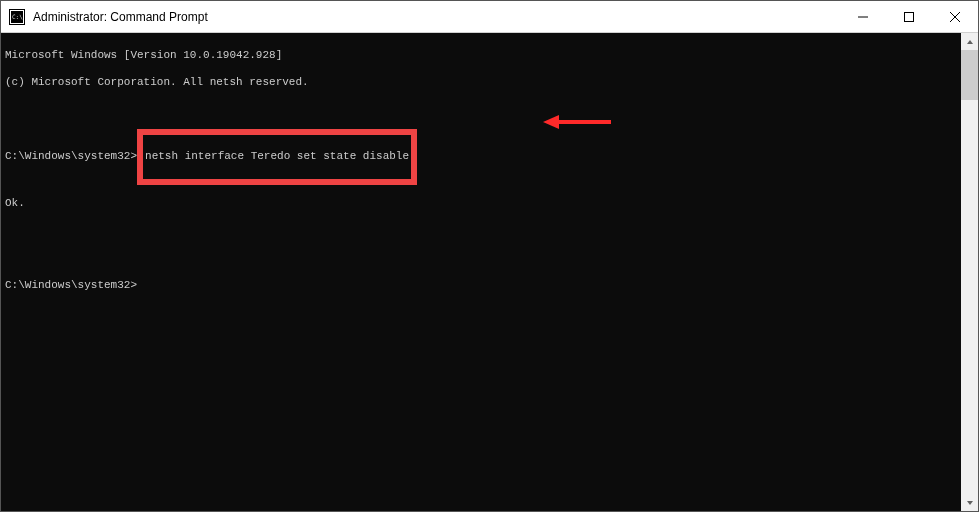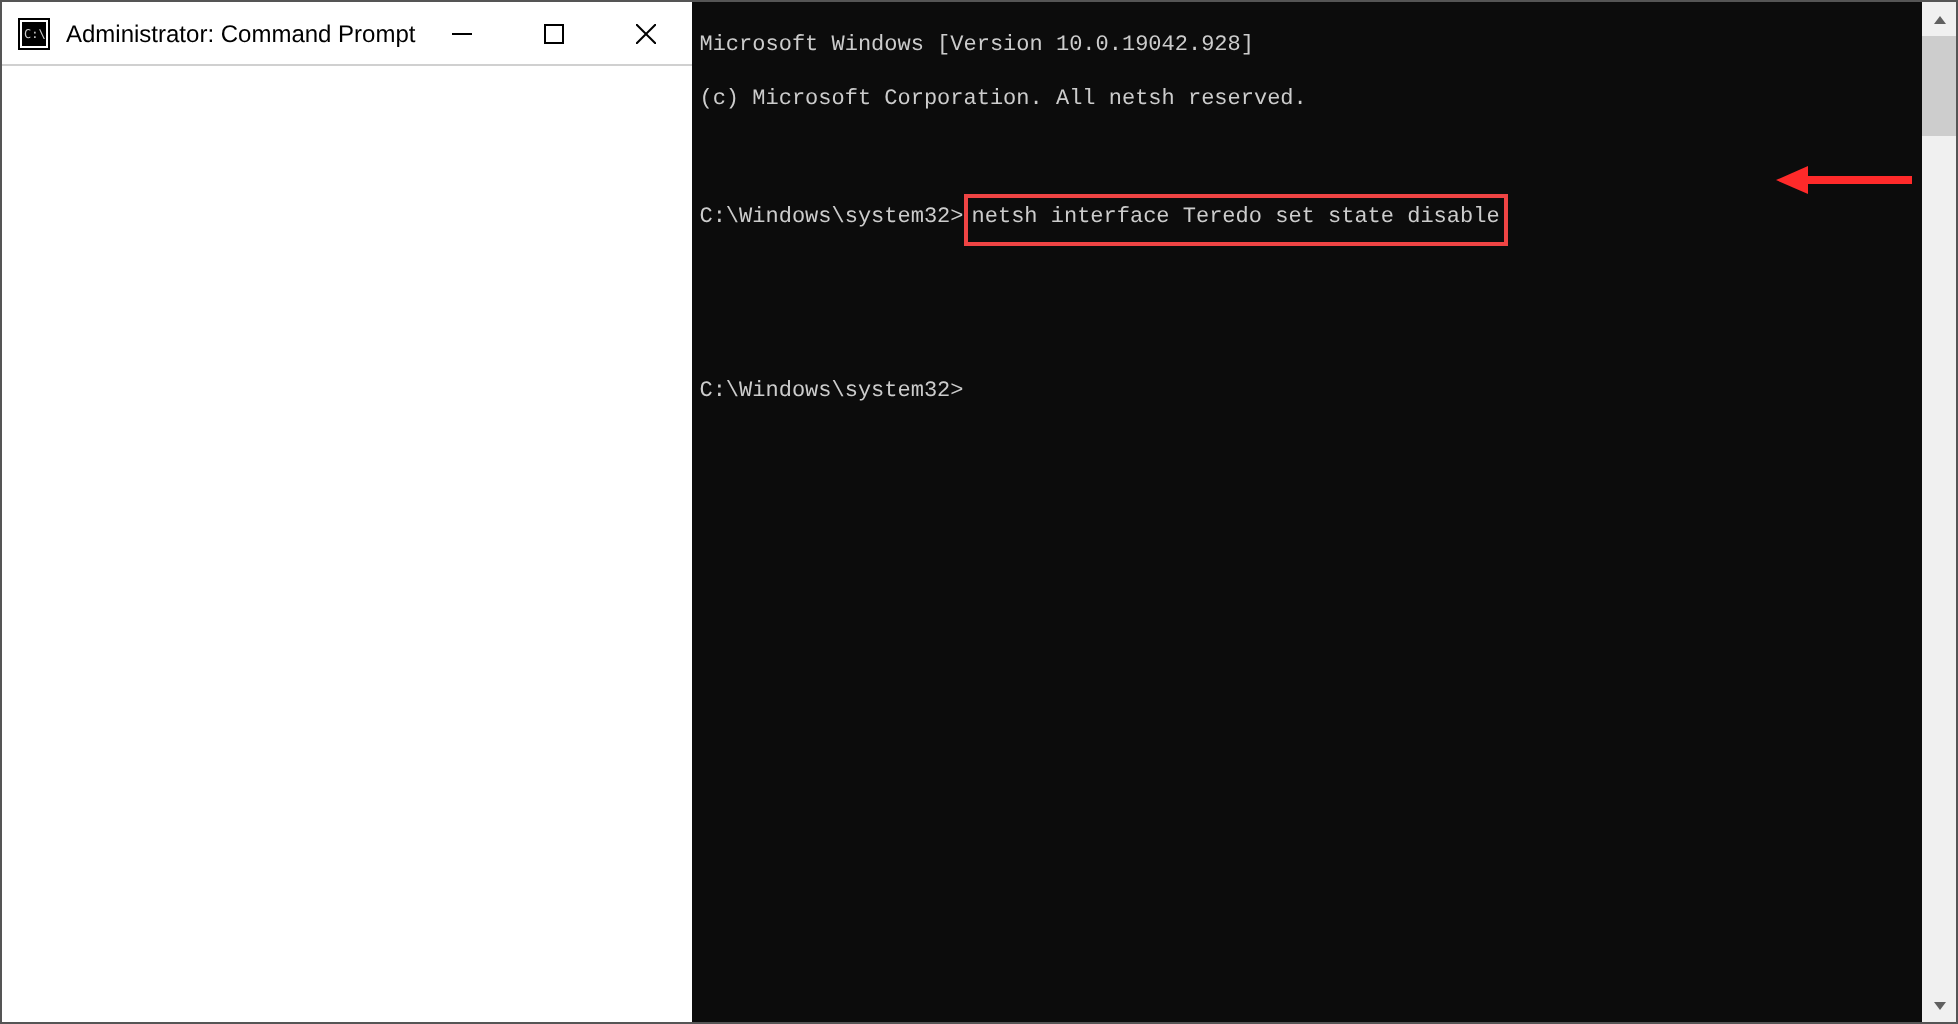--- a/index.html
+++ b/index.html
@@ -13,21 +13,21 @@
       width: 979px;
       height: 512px;
       overflow: hidden;
     }
     .window {
       width: 979px;
       height: 512px;
       background: #fff;
       border: 1px solid #555;
       display: flex;
-      flex-direction: row;
+      flex-direction: column;
     }
     .titlebar {
       height: 32px;
       background: #fff;
       display: flex;
       align-items: center;
       border-bottom: 1px solid #d0d0d0;
     }
     .app-icon {
       width: 16px;
@@ -69,23 +69,23 @@
     }
     .terminal-content {
       padding: 2px 4px;
       white-space: pre;
       position: relative;
     }
     .term-line {
       display: block;
     }
     .highlight-box {
-      border: 2px solid #ef4444;
+      border: 6px solid #ef4444;
       display: inline-block;
-      padding: 4px 2px;
+      padding: 15px 2px;
       margin: -2px 0;
     }
     .arrow-annotation {
       position: absolute;
       left: 542px;
       top: 79px;
       pointer-events: none;
     }
     .scrollbar {
       position: absolute;
@@ -156,20 +156,21 @@
       </div>
     </div>
   </div>
 
   <div class="terminal-area">
     <div class="terminal-content">
 <span class="term-line">Microsoft Windows [Version 10.0.19042.928]</span>
 <span class="term-line">(c) Microsoft Corporation. All netsh reserved.</span>
 <span class="term-line"> </span>
 <span class="term-line"><span>C:\Windows\system32&gt;</span><span class="highlight-box">netsh interface Teredo set state disable</span></span>
+<span class="term-line">Ok.</span>
 <span class="term-line"> </span>
 <span class="term-line"> </span>
 <span class="term-line">C:\Windows\system32&gt;</span>
     </div>
 
     <div class="arrow-annotation">
       <svg width="70" height="20" viewBox="0 0 70 20">
         <line x1="68" y1="10" x2="12" y2="10" stroke="#ff2a2a" stroke-width="4"></line>
         <polygon points="0,10 16,3 16,17" fill="#ff2a2a"></polygon>
       </svg>

